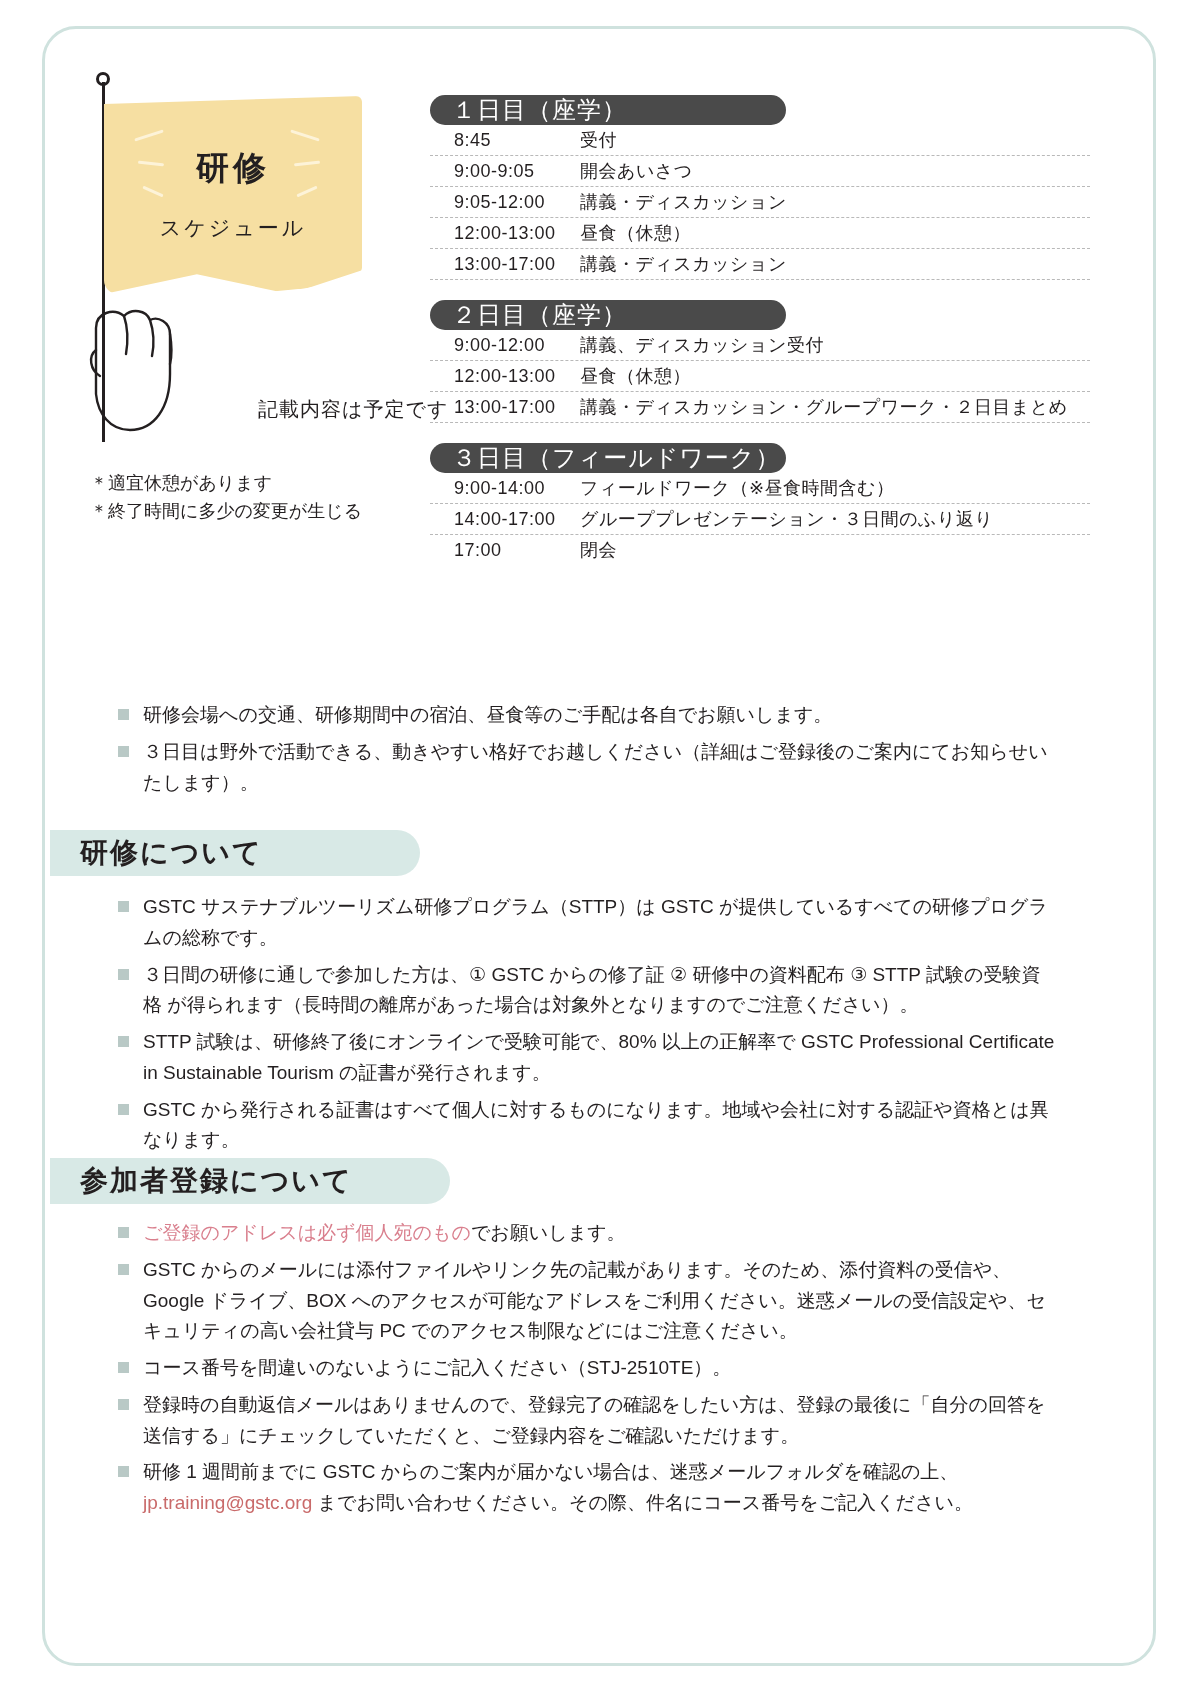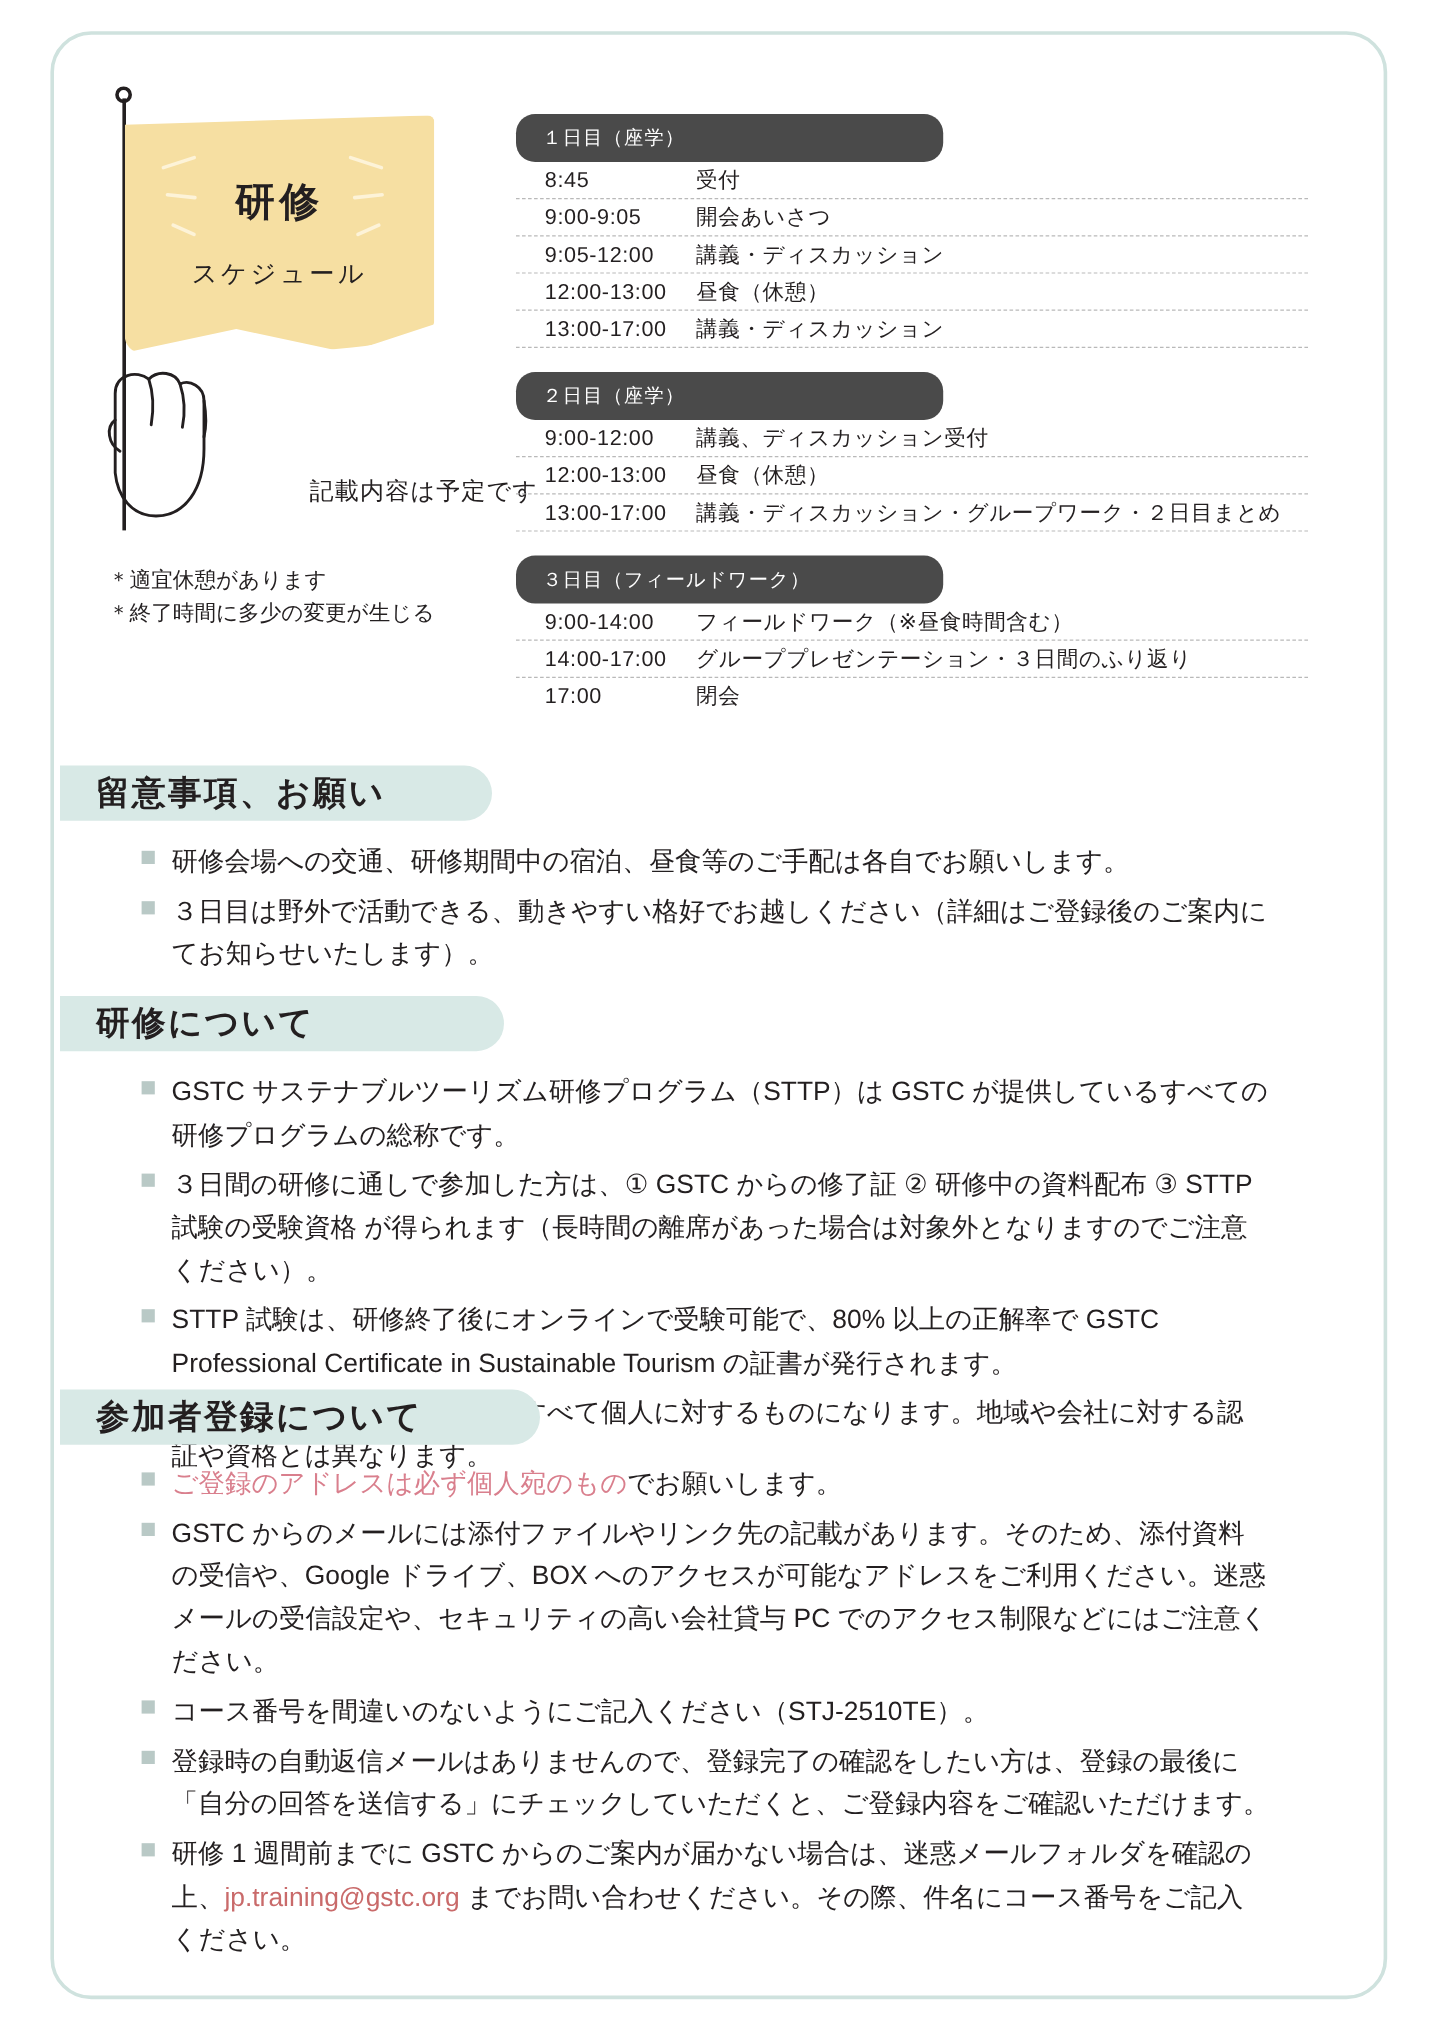--- a/index.html
+++ b/index.html
@@ -129,25 +129,25 @@
 
   
   .schedule {
     position: absolute;
     left: 430px;
     top: 95px;
     width: 660px;
   }
   .day-head {
     width: 356px;
-    height: 40px;
+    height: 30px;
     background: #4a4a4a;
     border-radius: 16px;
     color: #ffffff;
-    font-size: 16px;
+    font-size: 24px;
     letter-spacing: 1px;
     display: flex;
     align-items: center;
     padding-left: 22px;
     box-sizing: border-box;
   }
   .day-block { margin-bottom: 20px; }
   .row {
     display: flex;
     align-items: center;
@@ -183,21 +183,21 @@
   }
   .section-head.h1 { left: 50px; top: 638px; width: 360px; }
   .section-head.h2 { left: 50px; top: 830px; width: 370px; }
   .section-head.h3 { left: 50px; top: 1158px; width: 400px; }
 
   
   .list {
     position: absolute;
     left: 118px;
     width: 940px;
-    font-size: 22px;
+    font-size: 19px;
     line-height: 1.62;
     color: #231f20;
   }
   .list.l1 { top: 700px; }
   .list.l2 { top: 892px; }
   .list.l3 { top: 1218px; }
   .li {
     display: flex;
     margin-bottom: 6px;
   }
@@ -308,21 +308,20 @@
         <span class="desc">グループプレゼンテーション・３日間のふり返り</span>
       </div>
       <div class="row" style="border-bottom:none;">
         <span class="time">17:00</span>
         <span class="desc">閉会</span>
       </div>
     </div>
 
   </div>
 
-  <div class="section-head h1">留意事項、お願い</div>
   <div class="list l1">
     <div class="li">
       <span class="bullet"></span>
       <span class="li-text">研修会場への交通、研修期間中の宿泊、昼食等のご手配は各自でお願いします。</span>
     </div>
     <div class="li">
       <span class="bullet"></span>
       <span class="li-text">３日目は野外で活動できる、動きやすい格好でお越しください（詳細はご登録後のご案内にてお知らせいたします）。</span>
     </div>
   </div>

